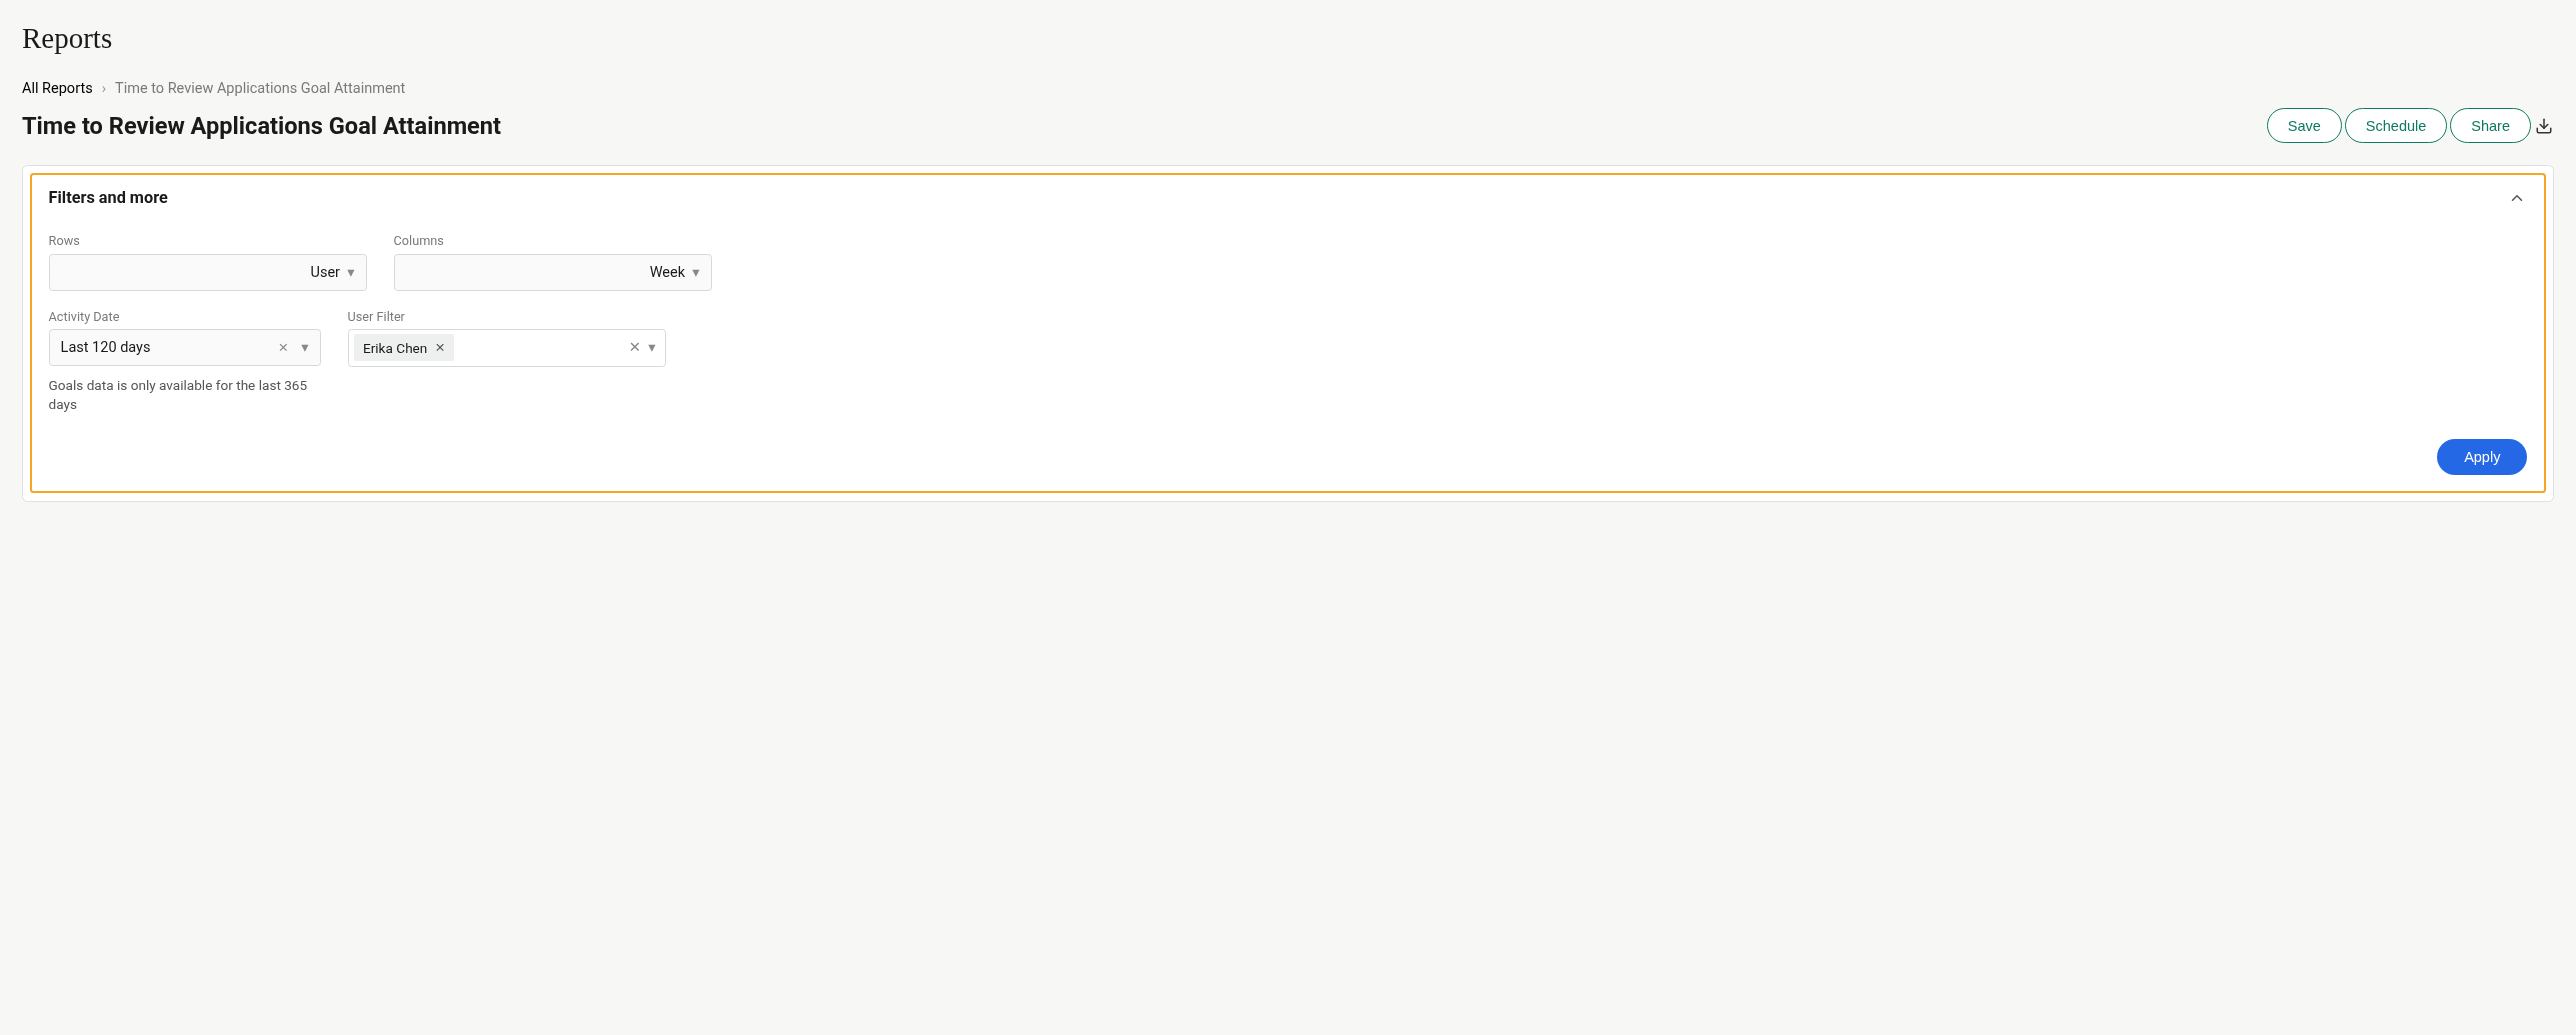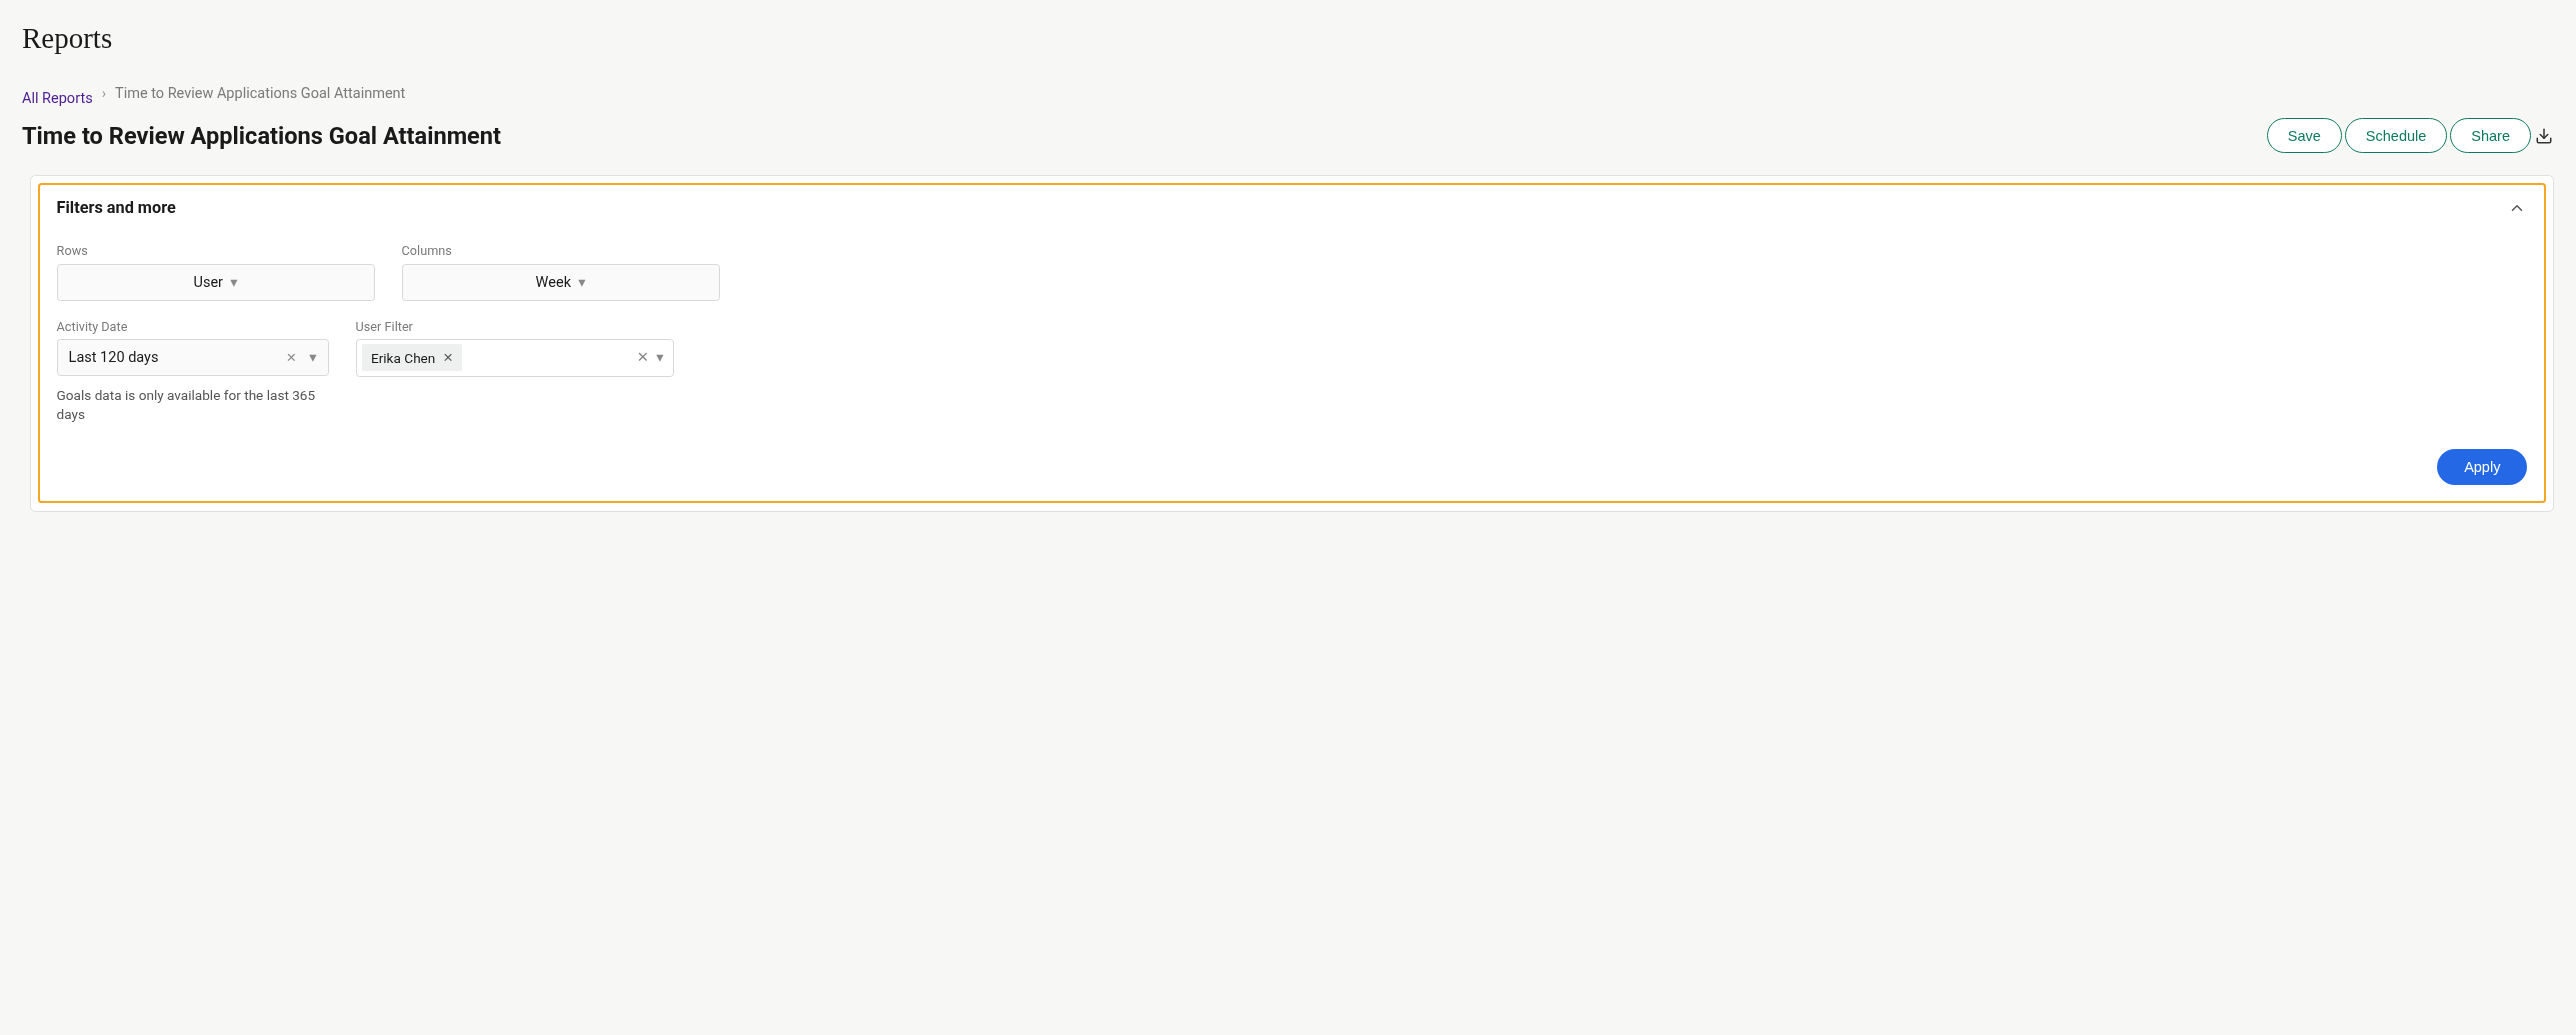--- a/index.html
+++ b/index.html
@@ -16,21 +16,21 @@
   color: #1a1a1a;
   margin-bottom: 25.4px;
 }
 .breadcrumb-row {
   display: flex;
   align-items: center;
   gap: 9px;
   font-size: 14.5px;
   margin-bottom: 11px;
 }
-.breadcrumb-link { color: #4c1d95; text-decoration: none; cursor: pointer; margin-top: 10px; }
+.breadcrumb-link { color: #000000; text-decoration: none; cursor: pointer; }
 .breadcrumb-sep { color: #999; }
 .breadcrumb-current { color: #7a7a7a; }
 .header-row {
   display: flex;
   align-items: center;
   justify-content: space-between;
   margin-bottom: 22px;
 }
 .report-title {
   font-size: 23.6px;
@@ -51,21 +51,20 @@
   width: 20px; height: 20px;
   cursor: pointer;
   display: inline-flex; align-items: center; justify-content: center;
   color: #333;
 }
 .panel {
   background: #fff;
   border: 0.9px solid #e0e0e0;
   border-radius: 5.4px;
   padding: 7.3px;
-  margin-left: 8px;
 }
 .panel-inner {
   border: 2.7px solid #f5a623;
   border-radius: 3.6px;
   padding: 12.7px 16.3px 16.3px 16.3px;
 }
 .panel-header {
   display: flex;
   align-items: center;
   justify-content: space-between;
@@ -79,21 +78,21 @@
 }
 .filter-row {
   display: flex;
   gap: 27px;
   margin-bottom: 18px;
   flex-wrap: wrap;
 }
 .field { display: flex; flex-direction: column; gap: 5.4px; }
 .field-label { font-size: 12.7px; color: #7a7a7a; }
 .select-box {
-  display: flex; align-items: center; justify-content: center;
+  display: flex; align-items: center; justify-content: flex-end;
   border: 0.9px solid #d8d8d8;
   background: #fafafa;
   border-radius: 3.6px;
   padding: 9px 11px;
   font-size: 14.5px;
   cursor: pointer;
   min-width: 318px;
 }
 .select-box .caret { color: #888; margin-left: 7.3px; }
 .select-box .clear { color: #888; margin-left: auto; margin-right: 5.4px; font-size: 12.7px; cursor: pointer; }

